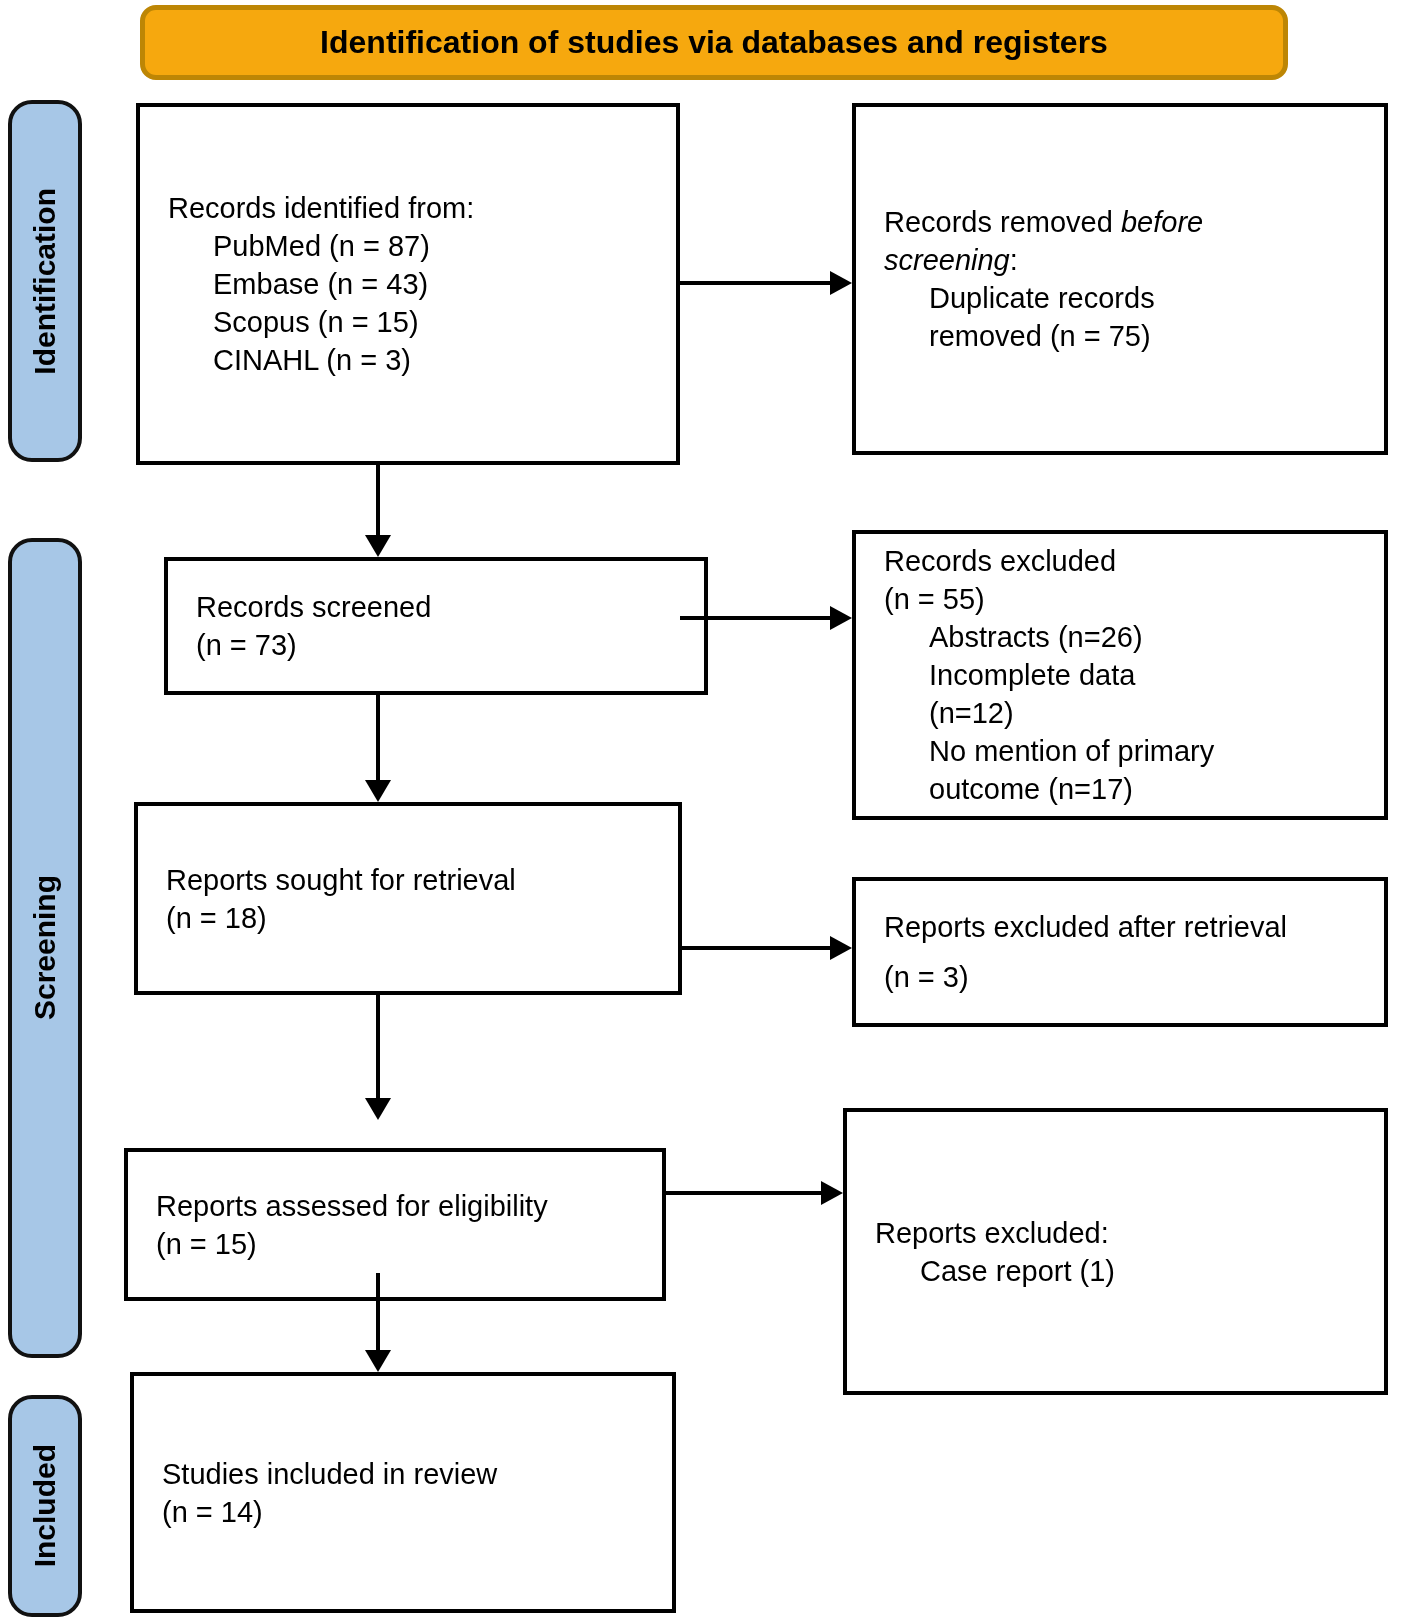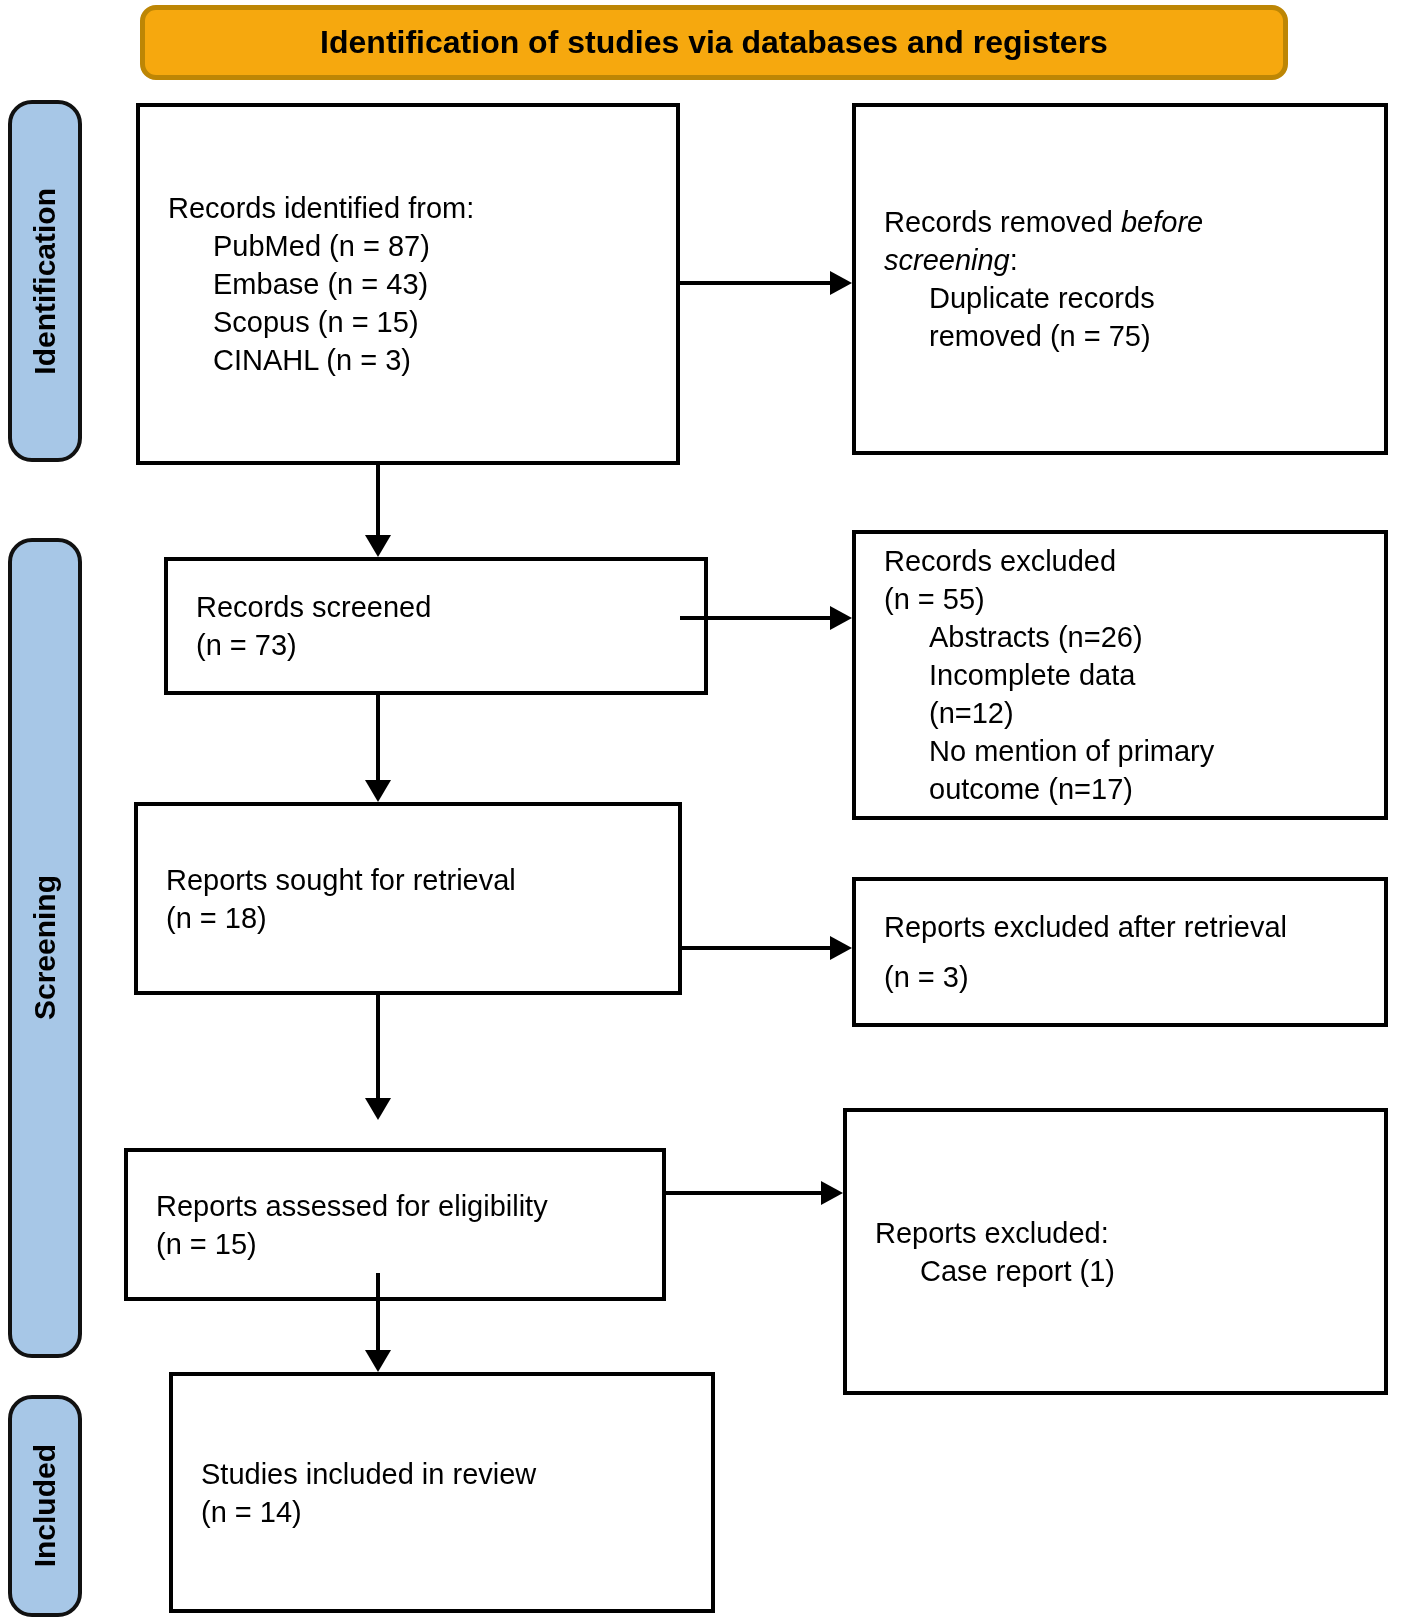--- a/index.html
+++ b/index.html
@@ -141,21 +141,21 @@
   <div class="fbox" style="left:124px;top:1120px;width:542px;height:153px;margin-top:28px;">
     <div class="line">Reports assessed for eligibility</div>
     <div class="line">(n = 15)</div>
   </div>
 
   <div class="fbox" style="left:843px;top:1108px;width:545px;height:287px;">
     <div class="line">Reports excluded:</div>
     <div class="item">Case report (1)</div>
   </div>
 
-  <div class="fbox" style="left:130px;top:1372px;width:546px;height:241px;margin-left:39px;">
+  <div class="fbox" style="left:130px;top:1372px;width:546px;height:241px;">
     <div class="line">Studies included in review</div>
     <div class="line">(n = 14)</div>
   </div>
 
   <div class="harrow" style="left:680px;top:271px;width:172px;">
     <div class="shaft"></div>
     <div class="head"></div>
   </div>
   <div class="harrow" style="left:680px;top:606px;width:172px;">
     <div class="shaft"></div>

